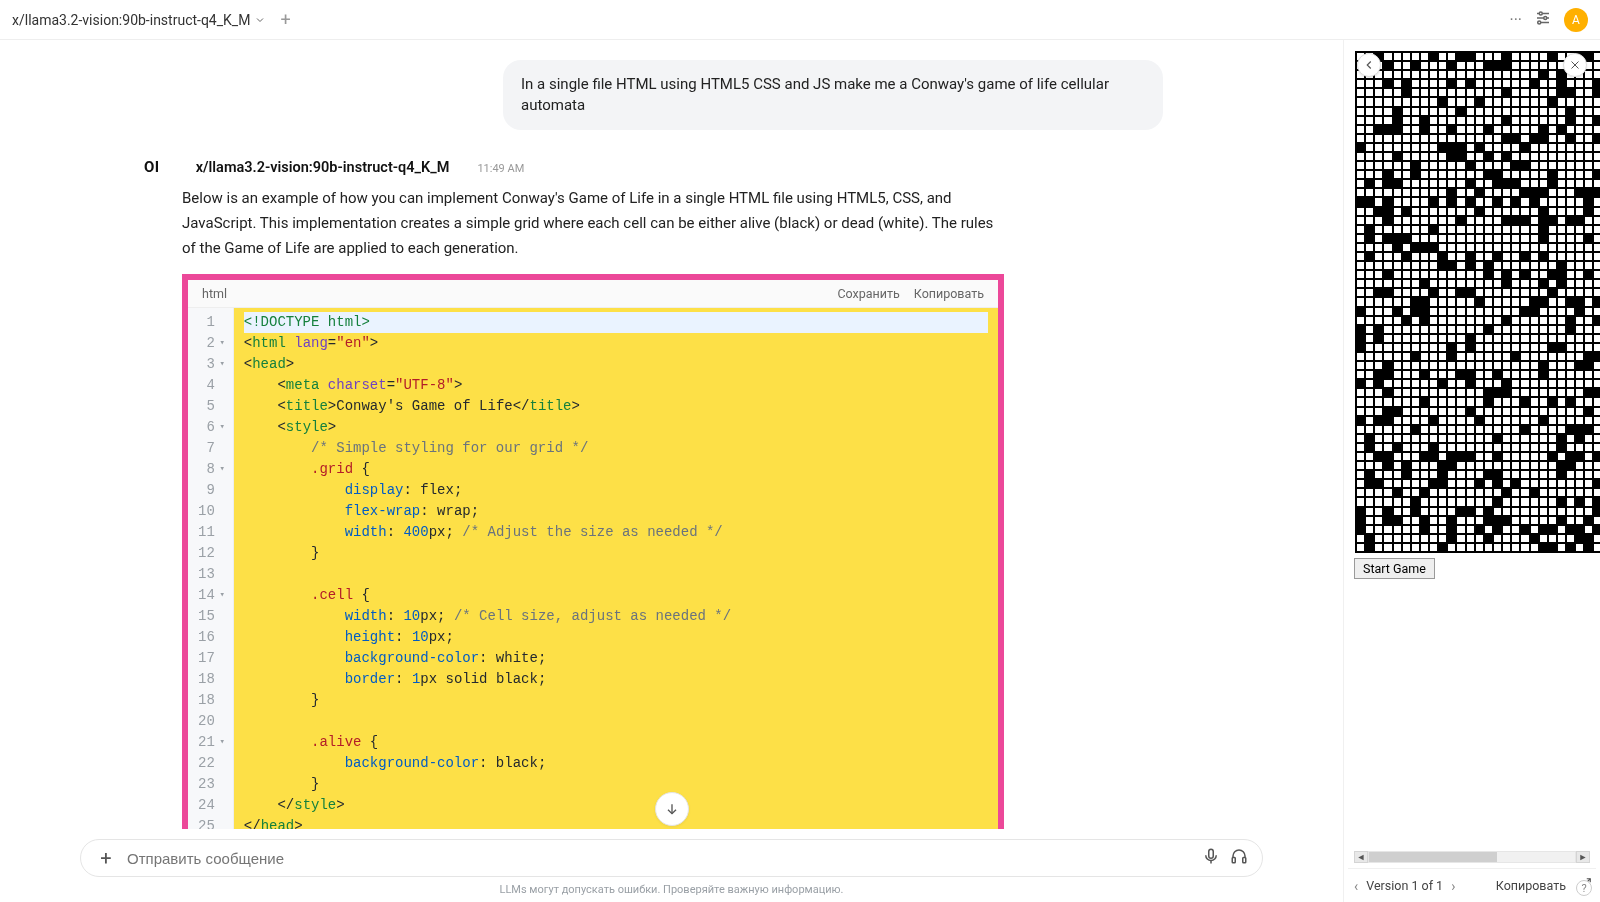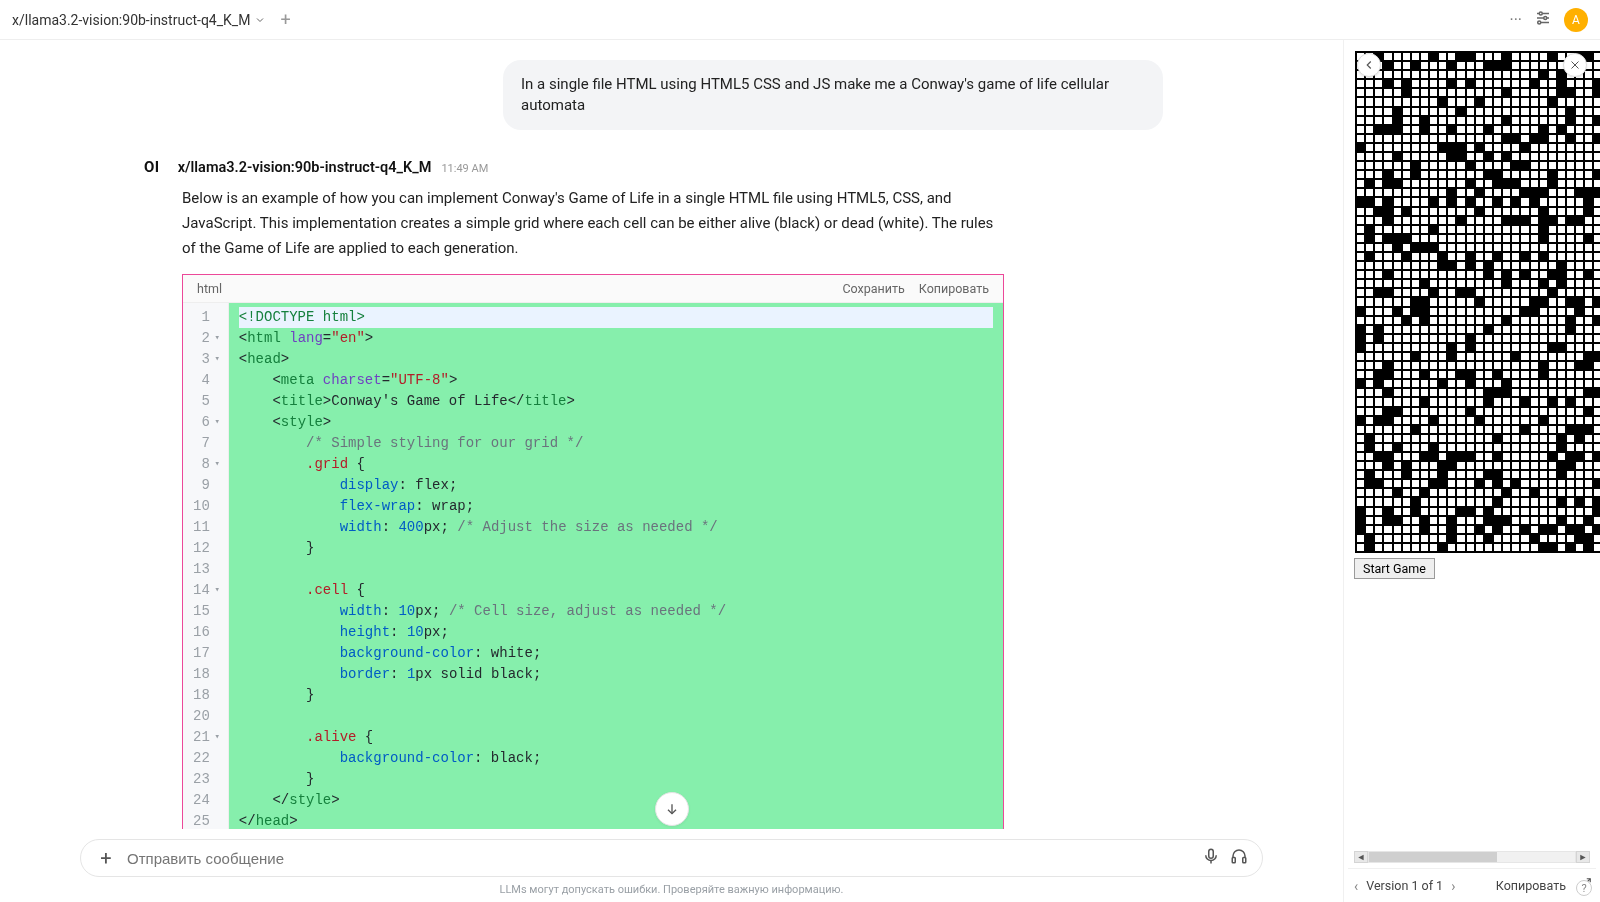--- a/index.html
+++ b/index.html
@@ -11,26 +11,26 @@
   .chev { width:12px; height:12px; }
   .plus-tab { font-size:18px; color:#999; cursor:pointer; padding:0 6px; }
   .topbar-right { display:flex; align-items:center; gap:12px; }
   .dots, .sliders { color:#777; cursor:pointer; font-size:16px; }
   .avatar { width:24px; height:24px; border-radius:50%; background:#ffb000; color:#fff; font-size:12px; display:flex; align-items:center; justify-content:center; }
   .body { flex:1; display:flex; min-height:0; }
   .chat-col { flex:1; min-width:0; display:flex; flex-direction:column; position:relative; }
   .chat-scroll { flex:1; overflow:auto; padding:20px 0 10px; }
   .user-bubble { max-width:660px; margin-left:auto; margin-right:180px; background:#f3f4f6; color:#222; padding:14px 18px; border-radius:18px; font-size:15px; line-height:1.4; }
   .assistant-block { max-width:860px; margin:28px 0 0 144px; }
-  .assistant-head { display:flex; align-items:baseline; gap:10px; margin-bottom:10px; }
+  .assistant-head { display:flex; align-items:baseline; gap:28px; margin-bottom:10px; }
   .oi-badge { font-weight:700; font-size:15px; color:#111; margin-right:8px; letter-spacing:0.5px; }
   .model-name { font-weight:600; font-size:14.5px; color:#111; }
   .timestamp { font-size:11px; color:#999; }
   .assistant-text { font-size:15px; line-height:1.65; color:#222; margin-left:38px; margin-bottom:14px; }
-  .codeblock { margin-left:38px; border:1px solid #ec4899; border-radius:0; overflow:hidden; background:#86efac; position:relative; }
+  .codeblock { margin-left:38px; border:6px solid #ec4899; border-radius:0; overflow:hidden; background:#fde047; position:relative; }
   .codebar { display:flex; align-items:center; justify-content:space-between; padding:6px 14px; font-size:12.5px; color:#666; background:#fafafa; border-bottom:1px solid #eee; }
   .codebar-actions { display:flex; gap:14px; }
   .codebar-actions span { cursor:pointer; }
   .code-body { display:flex; font-family: "SFMono-Regular", Consolas, "Liberation Mono", Menlo, monospace; font-size:14px; line-height:1.5; }
   .gutter { background:#f7f8fa; color:#9aa0a6; text-align:right; padding:4px 8px 4px 10px; user-select:none; border-right:1px solid #eee; }
   .gutter .ln { display:flex; align-items:center; justify-content:flex-end; gap:2px; height:21px; }
   .fold { font-size:9px; color:#9aa0a6; width:8px; display:inline-block; }
   .code { padding:4px 10px; white-space:pre; flex:1; overflow:auto; }
   .code .row { height:21px; }
   .code .row.hl { background:#eaf3ff; }

